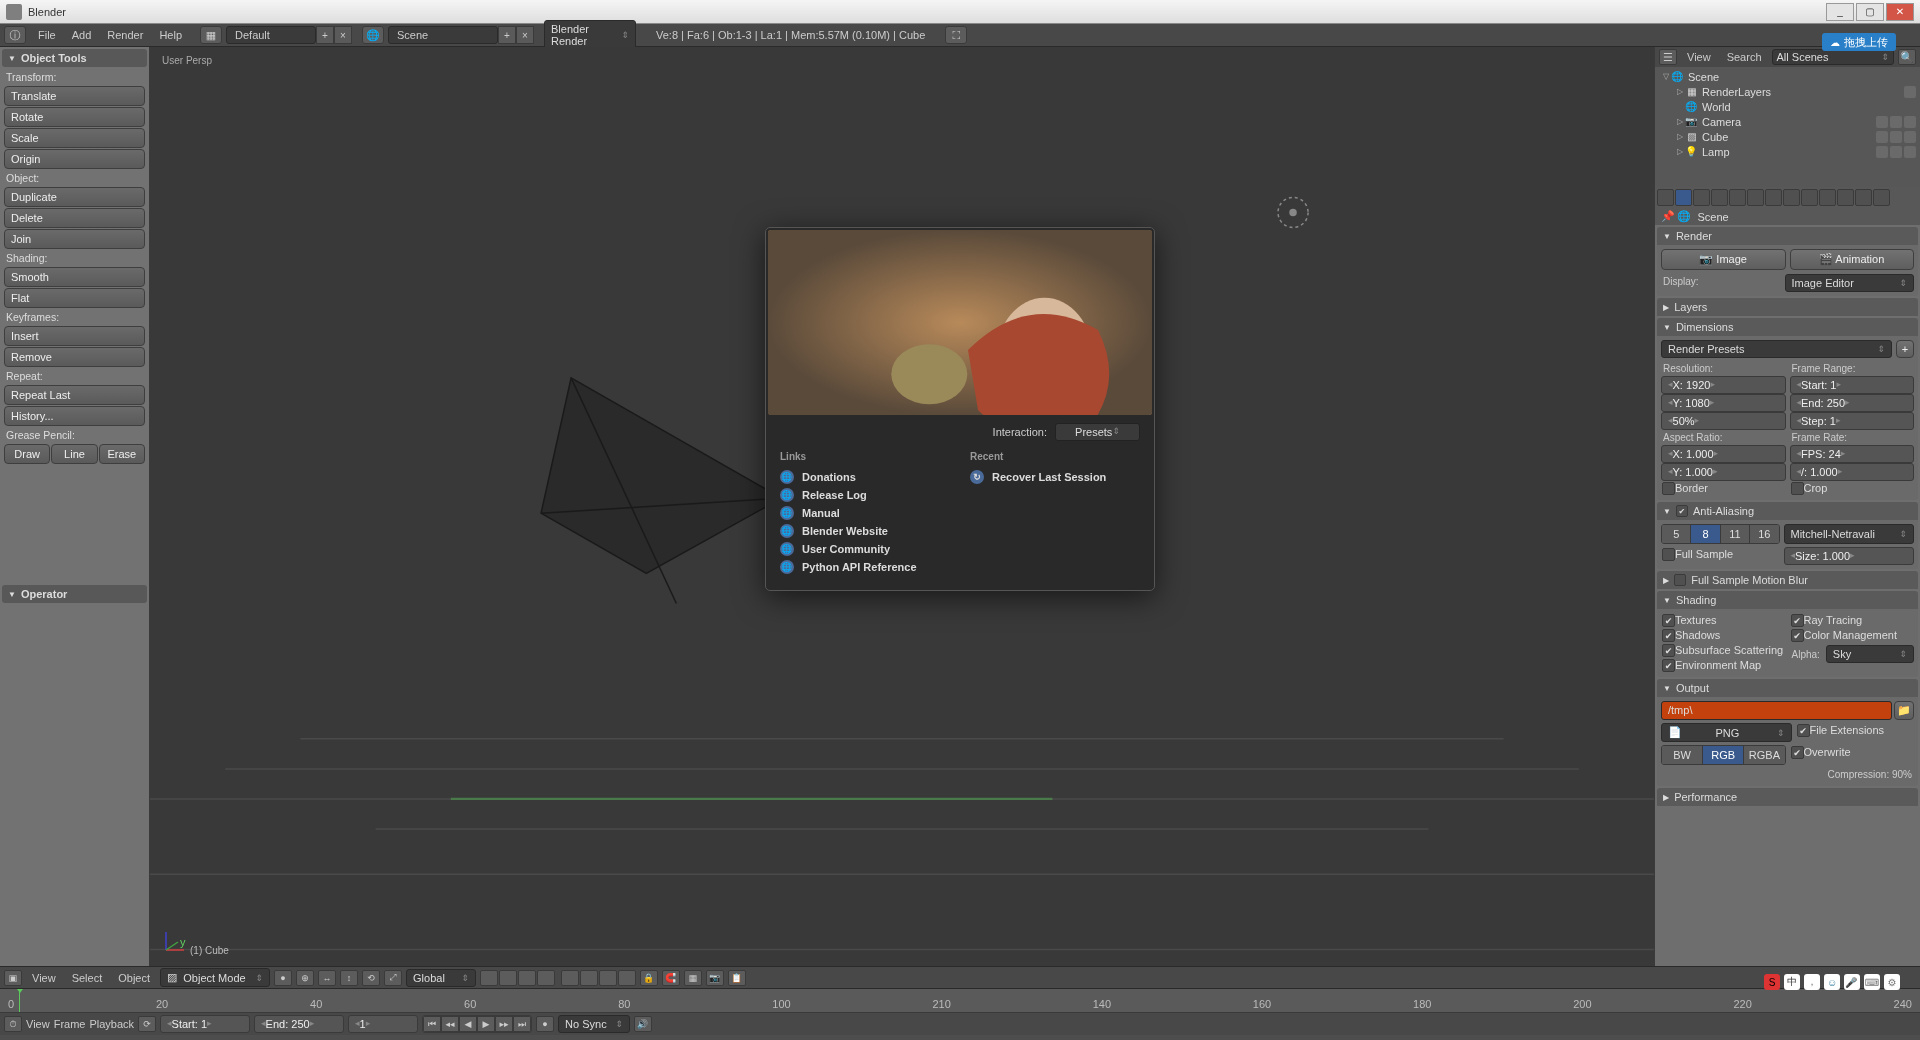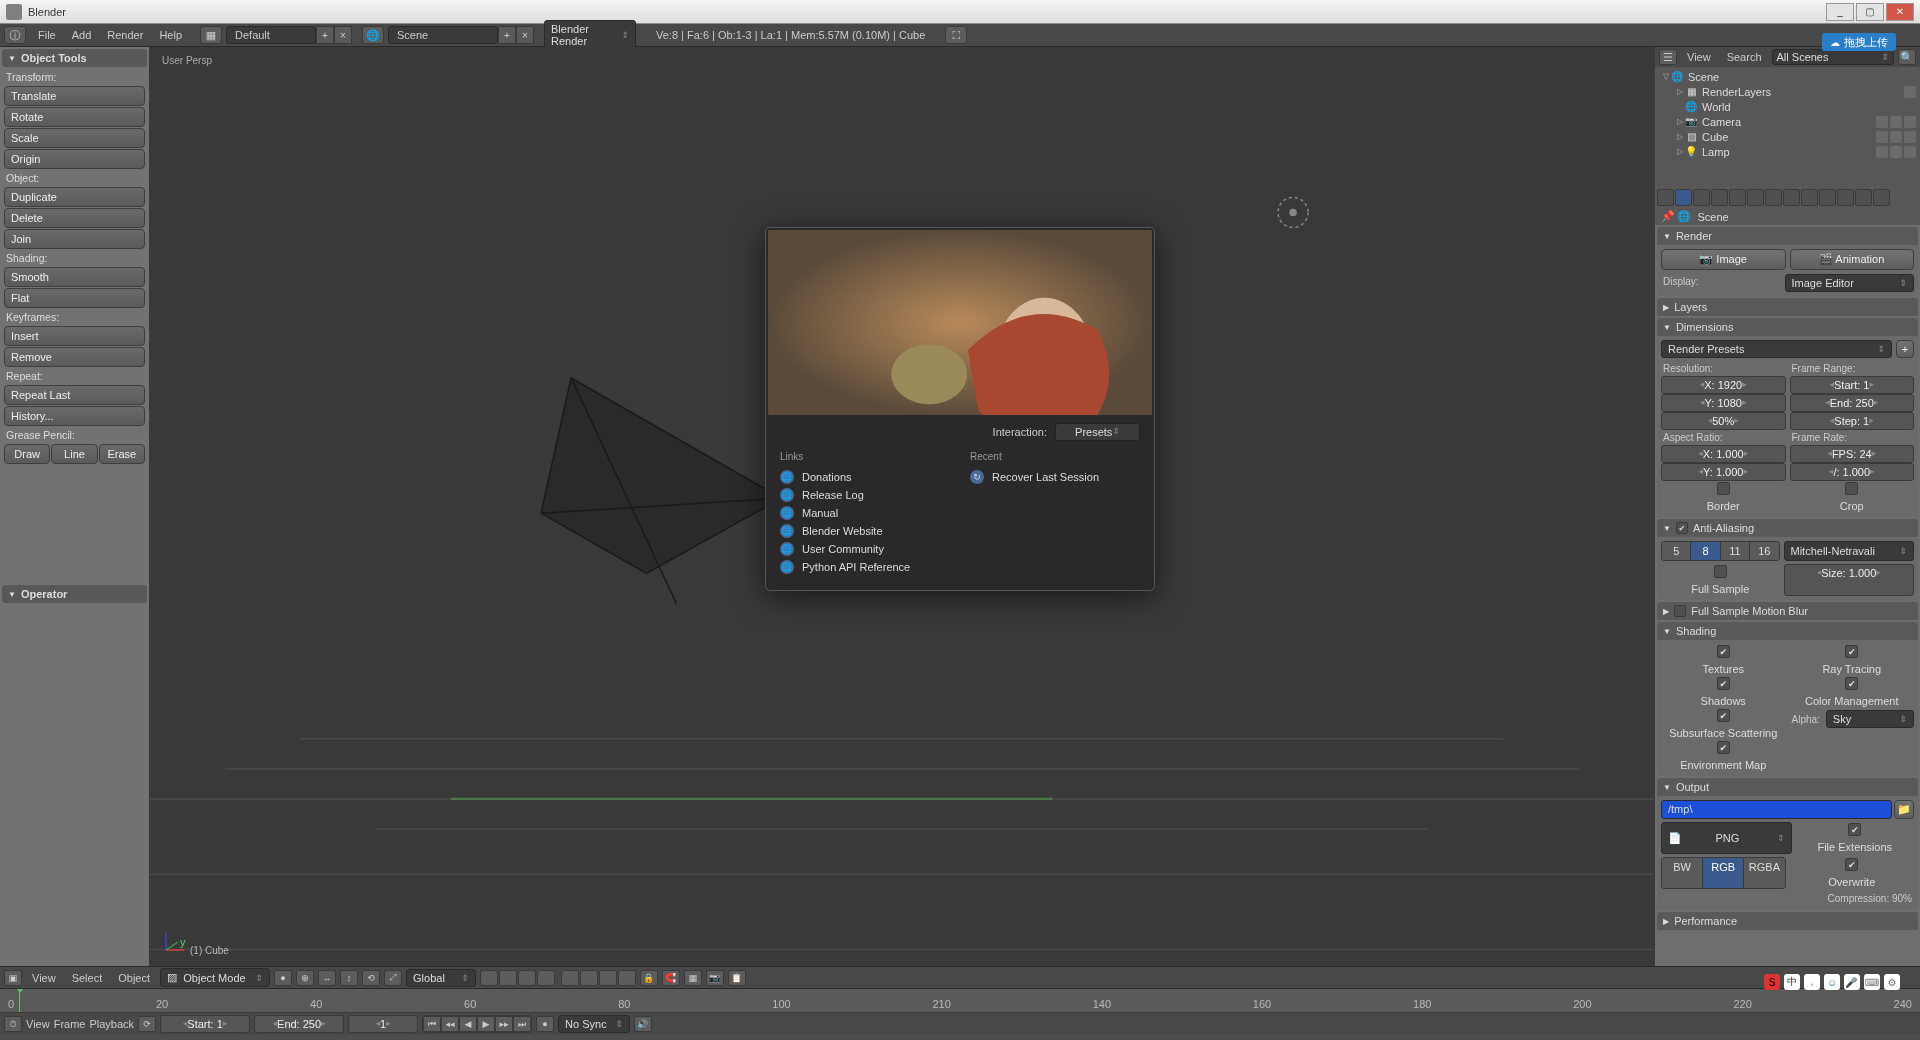--- a/index.html
+++ b/index.html
@@ -48,26 +48,26 @@
 .props-tabs { display:flex; background:#585858; padding:2px; gap:1px; flex-wrap:wrap; }
 .props-tabs .ptab { width:17px; height:17px; background:#505050; border:1px solid #3a3a3a; border-radius:2px; }
 .props-tabs .ptab.active { background:#3a5a8e; }
 .bc { background:#585858; padding:2px 6px; color:#ddd; display:flex; align-items:center; gap:6px; }
 .panel { margin:2px; }
 .panel-hdr { background:#5a5a5a; color:#ddd; padding:3px 6px; border-radius:3px 3px 0 0; display:flex; align-items:center; }
 .panel-hdr::before { content:'▼'; font-size:8px; margin-right:5px; }
 .panel-hdr.collapsed::before { content:'▶'; }
 .panel-body { background:#6a6a6a; padding:4px; border-radius:0 0 3px 3px; }
 .btn { background:linear-gradient(#727272,#5e5e5e); border:1px solid #3e3e3e; border-radius:4px; color:#eee; padding:3px 6px; text-align:center; cursor:pointer; }
-.numfld { background:#555; border:1px solid #3a3a3a; border-radius:3px; color:#eee; padding:2px 6px; text-align:center; position:relative; display:flex; justify-content:center; }
+.numfld { background:#555; border:1px solid #3a3a3a; border-radius:3px; color:#eee; padding:2px 6px; text-align:center; position:relative; display:flex; justify-content:flex-start; }
 .numfld::before { content:'◂'; color:#888; font-size:9px; }
 .numfld::after { content:'▸'; color:#888; font-size:9px; }
 .drop { background:#3a3a3a; border:1px solid #2a2a2a; border-radius:3px; color:#ddd; padding:2px 6px; display:flex; justify-content:space-between; align-items:center; }
 .drop::after { content:'⇕'; font-size:9px; color:#888; margin-left:4px; }
-.chk { display:flex; align-items:center; gap:5px; color:#ddd; padding:1px;flex-direction:column; }
+.chk { display:flex; align-items:flex-start; color:#ddd; padding:1px; }
 .chk .box { width:13px; height:13px; background:#505050; border:1px solid #3a3a3a; border-radius:2px; display:flex; align-items:center; justify-content:center; font-size:9px; color:#ddd; }
 .tworow { display:flex; gap:4px; }
 .tworow > * { flex:1; }
 .tog-row { display:flex; border-radius:3px; overflow:hidden; border:1px solid #3a3a3a; }
 .tog-row .tog { flex:1; background:#5a5a5a; color:#ddd; padding:3px 4px; text-align:center; border-right:1px solid #3a3a3a; cursor:pointer; }
 .tog-row .tog:last-child { border-right:none; }
 .tog-row .tog.active { background:#3a5a8e; color:#fff; }
 .sublbl { color:#ccc; font-size:10px; padding:2px; }
 
 .v3d-hdr { height:22px; background:#484848; display:flex; align-items:center; padding:0 4px; color:#ccc; gap:4px; border-top:1px solid #2a2a2a; }
@@ -82,21 +82,21 @@
 .tl-hdr { height:22px; display:flex; align-items:center; padding:0 4px; gap:4px; color:#ccc; background:#484848; }
 .tl-hdr .iconbtn { width:18px; height:16px; background:#5c5c5c; border:1px solid #3a3a3a; border-radius:2px; display:flex;align-items:center;justify-content:center;font-size:9px; }
 .tl-hdr .playbtn { width:18px; height:16px; background:#5c5c5c; border:1px solid #3a3a3a; display:flex;align-items:center;justify-content:center;font-size:9px; }
 
 .splash { position:absolute; left:50%; top:calc(24px + 23px + 180px); transform:translateX(-50%); width:390px; background:#292929; border:1px solid #555; border-radius:5px; box-shadow:0 6px 30px rgba(0,0,0,.6); z-index:1000; padding:2px; }
 .splash-img { height:185px; background:linear-gradient(135deg,#8a6a4a,#6a5544,#9a7a5a); border-radius:3px; position:relative; overflow:hidden; }
 .splash-title { position:absolute; top:6px; left:14px; color:#fff; font-size:20px; font-weight:400; display:flex; align-items:center; gap:10px; }
 .splash-logo { width:24px; height:24px; border-radius:50%; background:radial-gradient(circle,#f6a535 50%, #d98420 52%); position:relative; }
 .splash-ver { position:absolute; top:8px; right:12px; color:#bbb; font-size:10px; text-align:right; line-height:1.3; }
 .splash-body { padding:8px 12px 12px; color:#ccc; }
-.splash-cols { display:flex; gap:20px; }
+.splash-cols { display:flex; gap:20px;font-weight:bold; }
 .splash-col { flex:1; }
 .splash-sec { color:#999; margin:4px 0 6px; font-size:10px; }
 .splash-link { display:flex; align-items:center; gap:8px; padding:2px 0; color:#ddd; cursor:pointer; }
 .splash-link .li { width:14px; height:14px; border-radius:50%; background:#4a6a9a; display:inline-block; font-size:9px; text-align:center; line-height:14px; }
 .splash-row { display:flex; align-items:center; gap:8px; margin-bottom:6px; }
 .splash-drop { background:#3a3a3a; border:1px solid #222; border-radius:3px; padding:2px 6px; width:85px; display:flex; justify-content:center; color:#ddd; }
 .splash-drop::after { content:'⇕'; font-size:9px; color:#888; }
 
 .floatbadge { position:absolute; top:33px; right:24px; height:18px; background:#2a80c8; color:#fff; border-radius:3px; padding:0 8px; display:flex; align-items:center; gap:4px; z-index:200; font-size:10px; }
 .floatime { position:absolute; bottom:50px; right:20px; display:flex; gap:4px; z-index:200; }
@@ -435,21 +435,21 @@
               </div>
             </div>
           </div>
         </div>
       </div>
 
       <div class="panel">
         <div class="panel-hdr">Output</div>
         <div class="panel-body">
           <div style="display:flex;gap:2px;margin-bottom:3px">
-            <div class="field" style="flex:1;background:#1d4ed8;border:1px solid #2a2a2a;border-radius:3px;padding:2px 6px;color:#ddd">/tmp\</div>
+            <div class="field" style="flex:1;background:#c2410c;border:1px solid #2a2a2a;border-radius:3px;padding:2px 6px;color:#ddd">/tmp\</div>
             <div class="btn" style="flex:0 0 18px;padding:2px">📁</div>
           </div>
           <div class="tworow" style="margin-bottom:3px">
             <div class="drop">📄 <span>PNG</span></div>
             <div class="chk">
                 <span class="box">✔</span>
                 <span>File Extensions</span>
               </div>
           </div>
           <div class="tworow">

